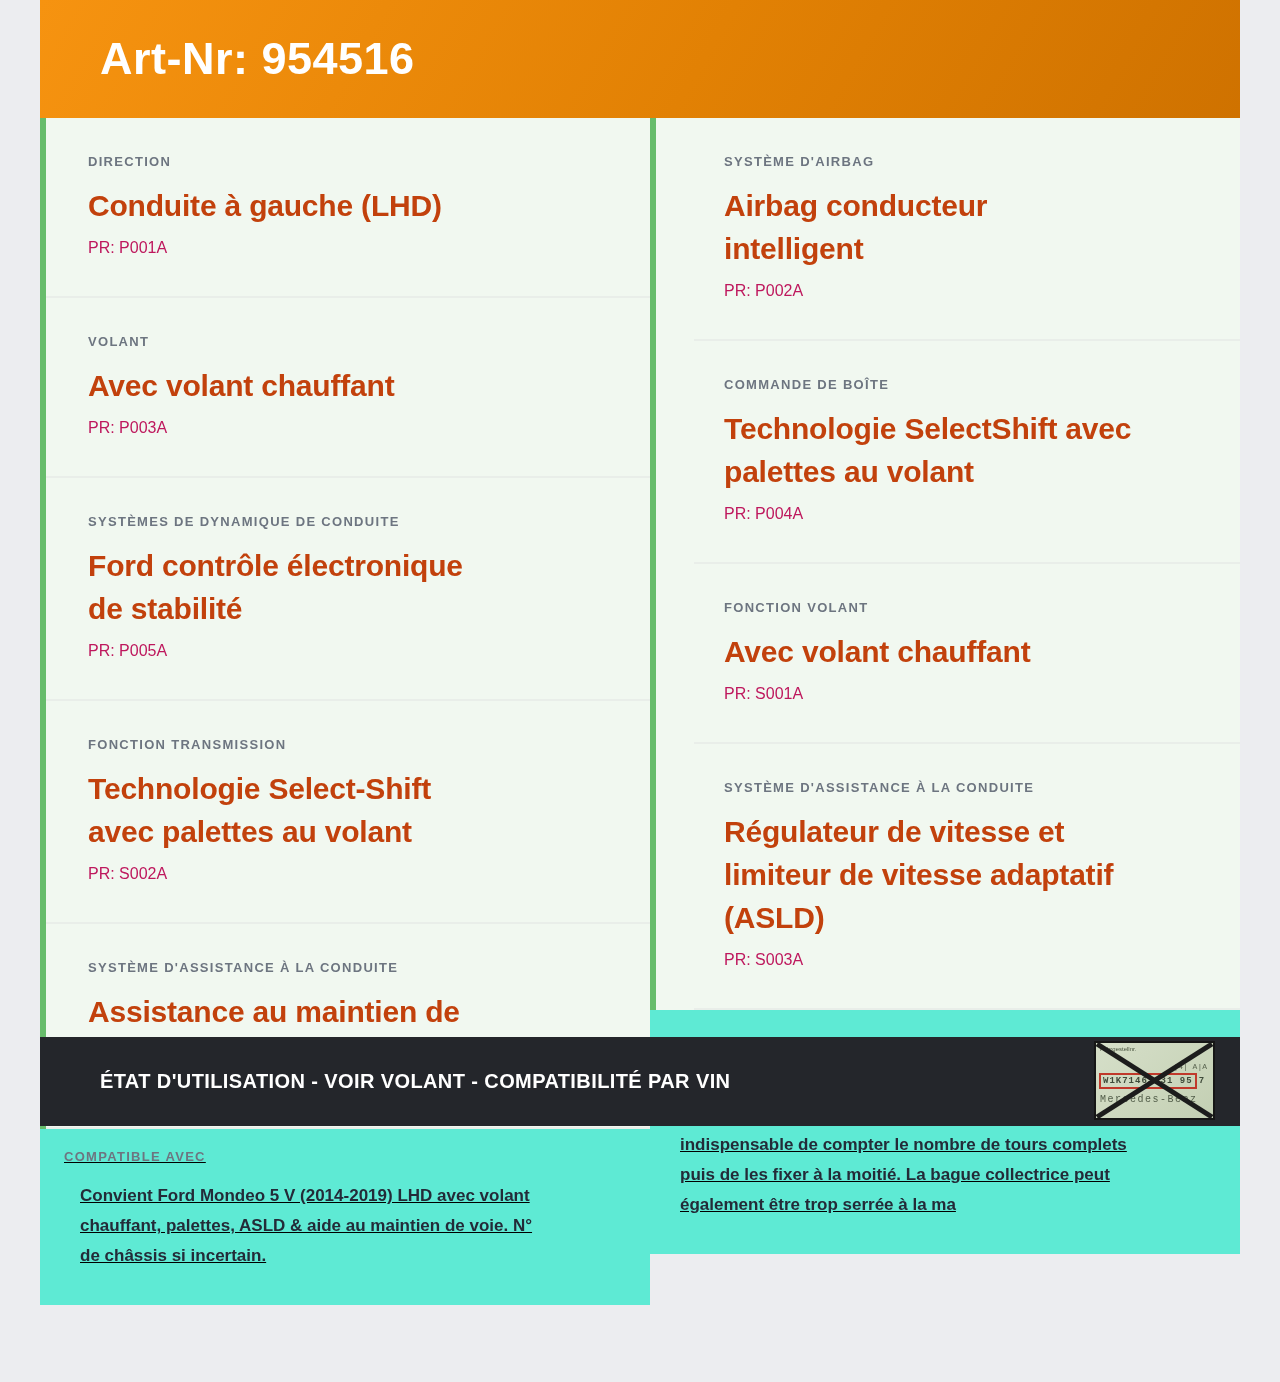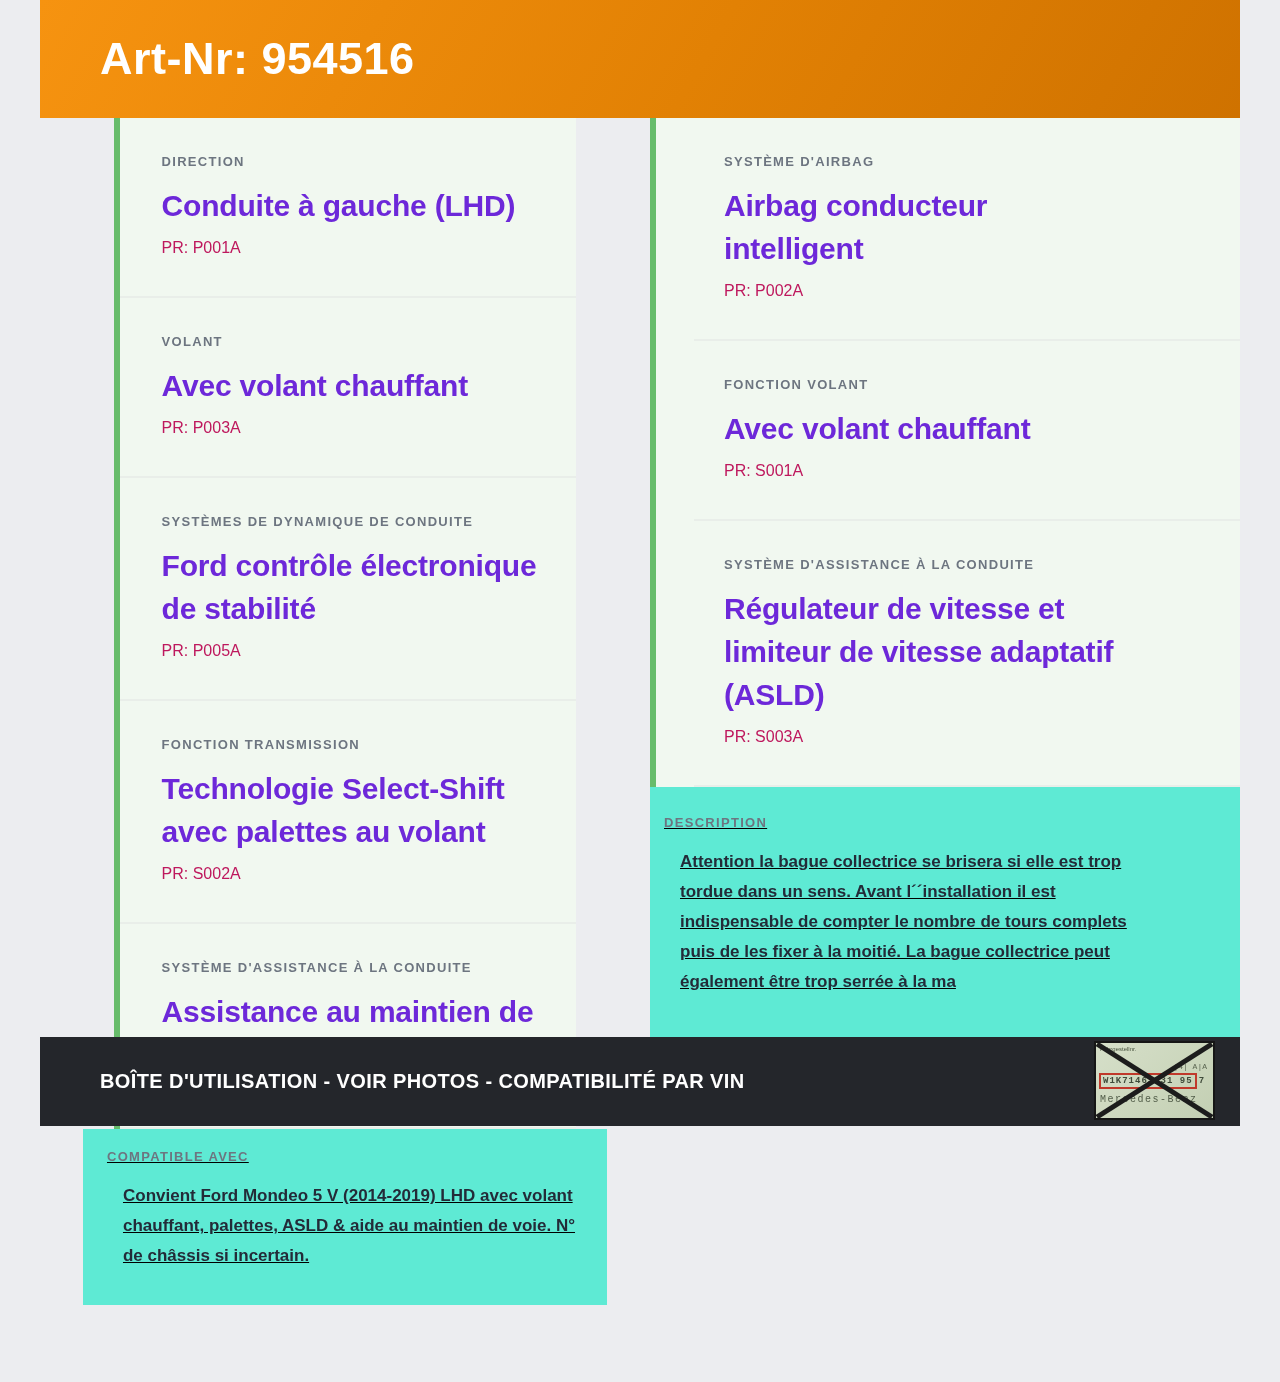--- a/index.html
+++ b/index.html
@@ -16,34 +16,34 @@
   .header {
     height: 118px; flex: 0 0 118px;
     background: linear-gradient(120deg, #f69310 0%, #e28104 55%, #cf7200 100%);
     display: flex; align-items: center; padding-left: 60px;
   }
   .header h1 { margin: 0; color: #ffffff; font-size: 45px; font-weight: 800; letter-spacing: 0.5px; }
 
   
   .content { flex: 1 1 auto; display: flex; min-height: 0; }
   .col { display: flex; flex-direction: column; min-height: 0; }
-  .col-left  { width: 610px; align-items: center; }
+  .col-left  { width: 610px; }
   .col-right { width: 590px; }
 
   .cards { border-left: 6px solid #67bc6b; background: #f1f8f0; }
   .card  { border-bottom: 2px solid #e9eee9; background: #f1f8f0; }
   .col-left  .card { padding: 36px 40px 39px 42px; }
   .col-right .card { padding: 36px 24px 39px 30px; margin-left: 38px; }
 
   .cat {
     margin: 0 0 14px; color: #6d7580;
     font-size: 13px; line-height: 16px; font-weight: 700; letter-spacing: 1.3px;
   }
   .title {
-    margin: 0 0 12px; color: #6d28d9;
+    margin: 0 0 12px; color: #c2410c;
     font-size: 30px; line-height: 43px; font-weight: 700; letter-spacing: -0.2px;
     white-space: pre-line;
   }
   .pr { color: #be185d; font-size: 16px; line-height: 18px; font-weight: 400; }
 
   
   .panel { background: #5eead4; flex: 1 1 auto; text-decoration: underline; }
   .panel-compatible  { padding: 20px 16px 18px 24px; }
   .panel-description { padding: 28px 14px 18px 14px; }
   .panel .cat { margin-bottom: 13px; }
@@ -133,20 +133,26 @@
 
     <div class="col col-right">
       <div class="cards">
         <section class="card">
           <div class="cat">SYSTÈME D'AIRBAG</div>
           <h2 class="title">Airbag conducteur
 intelligent</h2>
           <div class="pr">PR: P002A</div>
         </section>
         <section class="card">
+          <div class="cat">COMMANDE DE BOÎTE</div>
+          <h2 class="title">Technologie SelectShift avec
+palettes au volant</h2>
+          <div class="pr">PR: P004A</div>
+        </section>
+        <section class="card">
           <div class="cat">FONCTION VOLANT</div>
           <h2 class="title">Avec volant chauffant</h2>
           <div class="pr">PR: S001A</div>
         </section>
         <section class="card">
           <div class="cat">SYSTÈME D'ASSISTANCE À LA CONDUITE</div>
           <h2 class="title">Régulateur de vitesse et
 limiteur de vitesse adaptatif
 (ASLD)</h2>
           <div class="pr">PR: S003A</div>
@@ -158,21 +164,21 @@
 tordue dans un sens. Avant l´´installation il est
 indispensable de compter le nombre de tours complets
 puis de les fixer à la moitié. La bague collectrice peut
 également être trop serrée à la ma</p>
       </section>
     </div>
 
   </div>
 
   <div class="footer">
-    <div class="footer-text">BOÎTE D'UTILISATION - VOIR PHOTOS - COMPATIBILITÉ PAR VIN</div>
+    <div class="footer-text">ÉTAT D'UTILISATION - VOIR VOLANT - COMPATIBILITÉ PAR VIN</div>
     <div class="vin">
       <div class="vin-top">Fahrgestellnr.</div>
       <div class="vin-code">|4| A|A</div>
       <div class="vin-row">
         <span class="vin-box">W1K71463J31 95</span>
         <span class="vin-sfx">7</span>
       </div>
       <div class="vin-brand">Mercedes-Benz</div>
       <svg class="vin-x" viewBox="0 0 117 75" xmlns="http://www.w3.org/2000/svg">
         <line x1="1" y1="1" x2="116" y2="74" stroke="#1c1c1c" stroke-width="5"></line>

